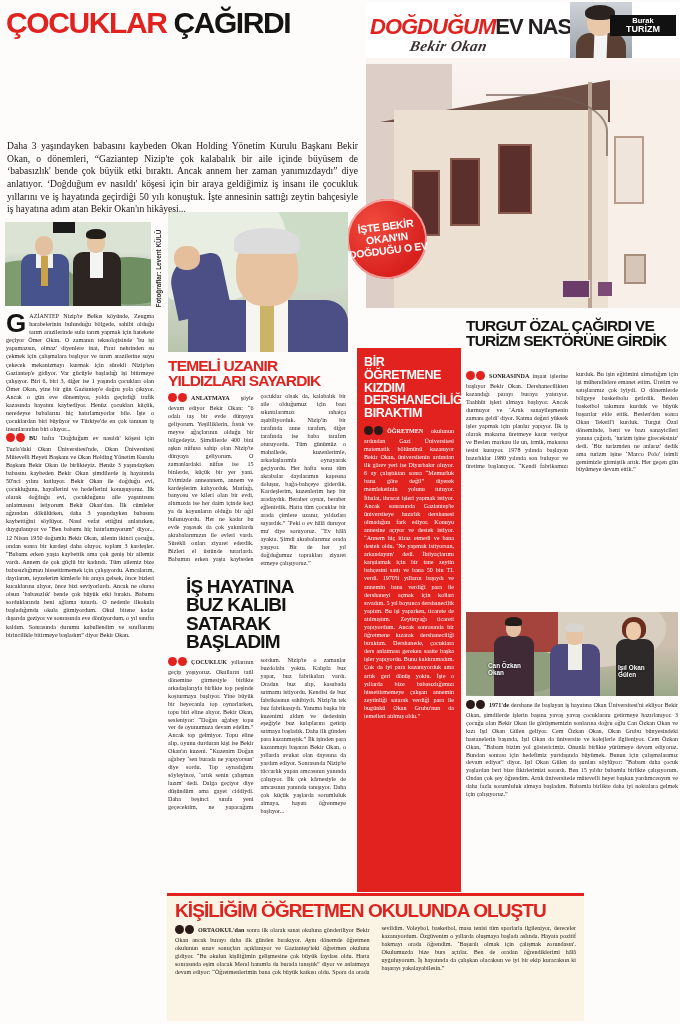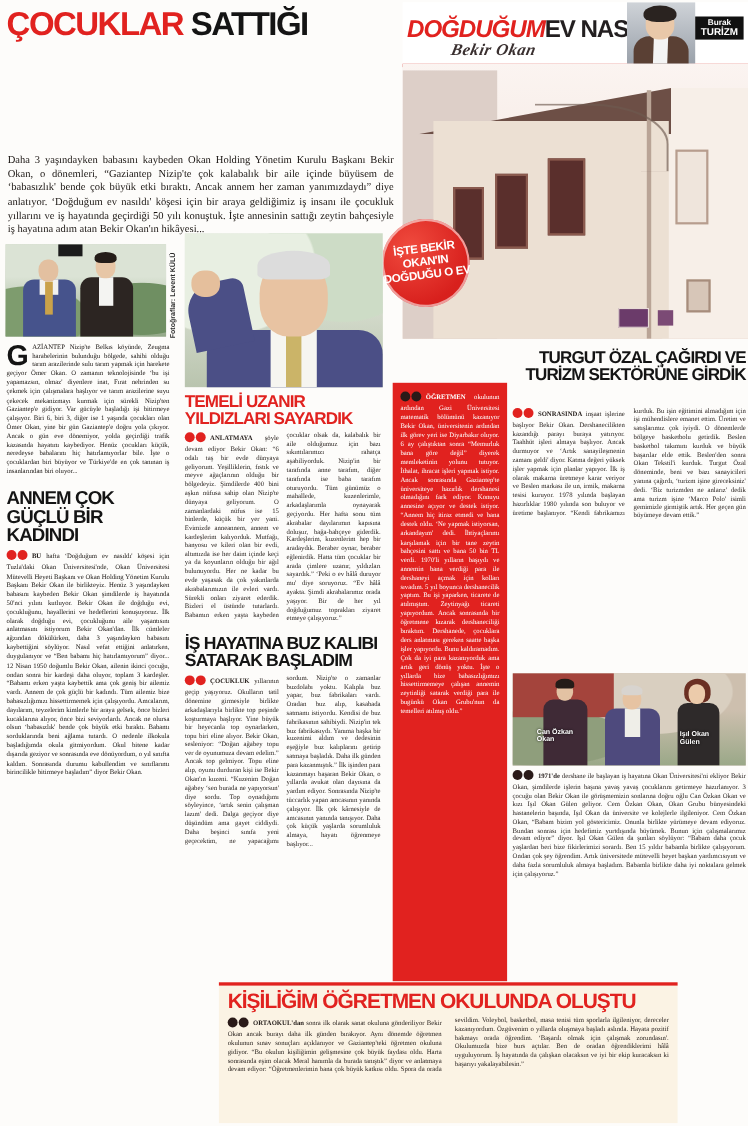--- a/index.html
+++ b/index.html
@@ -33,21 +33,21 @@
   .mh-photo{position:absolute;right:48px;top:0;width:62px;height:56px;
     background:
       radial-gradient(circle at 50% 30%, #e7c6a8 0 22%, transparent 23%),
       linear-gradient(#cfd3d8,#9aa1aa);
     overflow:hidden;}
   .mh-photo .head{position:absolute;left:17px;top:6px;width:26px;height:28px;border-radius:45%;
     background:#e9c8a9;}
   .mh-photo .hair{position:absolute;left:15px;top:3px;width:30px;height:15px;border-radius:50% 50% 40% 40%;background:#2a2320;}
   .mh-photo .body{position:absolute;left:6px;top:31px;width:50px;height:28px;border-radius:14px 14px 0 0;background:#5a4034;}
   .mh-photo .shirt{position:absolute;left:24px;top:31px;width:13px;height:26px;background:#f4f4f4;transform:rotate(2deg);}
-  .mh-badge{position:absolute;right:4px;top:13px;width:42px;padding:2px 1px;background:#111;
+  .mh-badge{position:absolute;right:4px;top:13px;width:42px;padding:2px 12px;background:#111;
     text-align:center;font-family:"Liberation Sans",sans-serif;line-height:1.05;}
   .mh-badge b{display:block;color:#fff;font-size:7.5px;}
   .mh-badge span{display:block;color:#fff;font-size:9px;font-weight:bold;}
 
   
   .headline{position:absolute;left:6px;top:8px;width:352px;
     font-family:"Liberation Sans",sans-serif;font-weight:bold;
     font-size:30px;line-height:0.98;letter-spacing:-1.4px;}
   .headline div{white-space:nowrap;}
 
@@ -156,39 +156,39 @@
   .c1{position:absolute;left:6px;top:312px;width:148px;}
   .c1 .intro{font-size:6.1px;line-height:1.33;text-align:justify;}
   .c1 .dropcap{float:left;font-family:"Liberation Sans",sans-serif;font-weight:bold;
     font-size:26px;line-height:20px;margin:1px 3px 0 0;color:#141414;}
   .c1 h2{margin:12px 0 5px;font-size:17px;color:#141414;}
   .c1 .b2{font-size:6.1px;line-height:1.33;text-align:justify;}
 
   
   .c2{position:absolute;left:168px;top:358px;width:178px;}
   .c2 h2{margin:0 0 5px;font-size:15.5px;color:#e1221f;}
-  .c2 h3{margin:10px 0 5px;font-size:16px;color:#141414;}
+  .c2 h3{margin:10px 18px 5px;font-size:19px;color:#141414;}
   .c2 .two{column-count:2;column-gap:7px;}
 
   
   .redbox{position:absolute;left:357px;top:348px;width:104px;height:544px;
     background:#e1221f;color:#fff;padding:8px 7px;box-sizing:border-box;}
   .redbox h2{margin:0 0 6px;font-family:"Liberation Sans",sans-serif;font-weight:bold;
     font-size:12.5px;line-height:1.02;letter-spacing:-0.4px;color:#fff;}
   .redbox .t{font-size:6.1px;line-height:1.33;text-align:justify;color:#fff;}
 
   
   .c3{position:absolute;left:466px;top:318px;width:212px;}
-  .c3 h2{margin:0 0 23px;font-size:15.5px;color:#141414;text-align:right;}
+  .c3 h2{margin:0 0 23px;font-size:15.5px;color:#141414;}
   .c3 .two{column-count:2;column-gap:8px;}
   .c3-2{position:absolute;left:466px;top:700px;width:212px;}
 
   
   .bottom{position:absolute;left:167px;top:893px;width:417px;height:128px;
-    background:#fbf3e4;border-top:3px solid #e1221f;padding:5px 8px 6px;box-sizing:border-box;margin-left:32px;}
+    background:#fbf3e4;border-top:3px solid #e1221f;padding:5px 8px 6px;box-sizing:border-box;}
   .bottom h2{margin:0 0 5px;font-family:"Liberation Sans",sans-serif;font-weight:bold;
     font-size:19px;line-height:1;letter-spacing:-0.9px;color:#e1221f;}
   .bottom .two{column-count:2;column-gap:12px;}
 </style>
 </head>
 <body>
 
 <div class="page">
 
   <div class="masthead">
@@ -202,21 +202,21 @@
       <div class="head"></div>
         <div class="hair"></div>
     </div>
     <div class="mh-badge">
       <b>Burak</b>
       <span>TURİZM</span>
     </div>
   </div>
 
   <div class="headline">
-    <div><span class="red">ÇOCUKLAR</span> <span class="blk">SATTIĞI</span></div>
+    <div><span class="red">ÇOCUKLAR</span> <span class="blk">ÇAĞIRDI</span></div>
   </div>
 
   <div class="lede">Daha 3 yaşındayken babasını kaybeden Okan Holding Yönetim Kurulu Başkanı Bekir Okan, o dönemleri, “Gaziantep Nizip'te çok kalabalık bir aile içinde büyüsem de ‘babasızlık' bende çok büyük etki bıraktı. Ancak annem her zaman yanımızdaydı” diye anlatıyor. ‘Doğduğum ev nasıldı' köşesi için bir araya geldiğimiz iş insanı ile çocukluk yıllarını ve iş hayatında geçirdiği 50 yılı konuştuk. İşte annesinin sattığı zeytin bahçesiyle iş hayatına adım atan Bekir Okan'ın hikâyesi...</div>
 
   <div class="ph photo-house">
     <div class="sky"></div>
     <div class="bldg-l"></div>
     <div class="wall2"></div>
     <div class="roof"></div>
     <div class="wall"></div>
@@ -259,41 +259,41 @@
     <div class="arm"></div>
       <div class="hand"></div>
     <div class="face"></div>
       <div class="hair"></div>
   </div>
 
   <div class="c1">
     <div class="intro">
       <span class="dropcap">G</span><span>AZİANTEP Nizip'te Belkıs köyünde, Zeugma harabelerinin bulunduğu bölgede, sahibi olduğu tarım arazilerinde sulu tarım yapmak için harekete geçiyor Ömer Okan. O zamanın teknolojisinde ‘bu işi yapamazsın, olmaz' diyenlere inat, Fırat nehrinden su çekmek için çalışmalara başlıyor ve tarım arazilerine suyu çekecek mekanizmayı kurmak için sürekli Nizip'ten Gaziantep'e gidiyor. Var gücüyle başladığı işi bitirmeye çalışıyor. Biri 6, biri 3, diğer ise 1 yaşında çocukları olan Ömer Okan, yine bir gün Gaziantep'e doğru yola çıkıyor. Ancak o gün eve dönemiyor, yolda geçirdiği trafik kazasında hayatını kaybediyor. Henüz çocukları küçük, neredeyse babalarını hiç hatırlamıyorlar bile. İşte o çocuklardan biri büyüyor ve Türkiye'de en çok tanınan iş insanlarından biri oluyor...</span>
     </div>
-    <h2 class="col-head">ANNEM ÇOK GÜÇLÜ BİR KADINDI</h2>
     <div class="b2">
       <span class="bul"><i></i><i></i></span><b class="lead">BU</b>
       <span>hafta ‘Doğduğum ev nasıldı' köşesi için Tuzla'daki Okan Üniversitesi'nde, Okan Üniversitesi Mütevelli Heyeti Başkanı ve Okan Holding Yönetim Kurulu Başkanı Bekir Okan ile birlikteyiz. Henüz 3 yaşındayken babasını kaybeden Bekir Okan şimdilerde iş hayatında 50'nci yılını kutluyor. Bekir Okan ile doğduğu evi, çocukluğunu, hayallerini ve hedeflerini konuşuyoruz. İlk olarak doğduğu evi, çocukluğunu aile yaşantısını anlatmasını istiyorum Bekir Okan'dan. İlk cümleler ağzından dökülürken, daha 3 yaşındayken babasını kaybettiğini söylüyor. Nasıl vefat ettiğini anlatırken, duygulanıyor ve “Ben babamı hiç hatırlamıyorum” diyor... 12 Nisan 1950 doğumlu Bekir Okan, ailenin ikinci çocuğu, ondan sonra bir kardeşi daha oluyor, toplam 3 kardeşler. “Babamı erken yaşta kaybettik ama çok geniş bir ailemiz vardı. Annem de çok güçlü bir kadındı. Tüm ailemiz bize babasızlığımızı hissettirmemek için çalışıyordu. Amcalarım, dayılarım, teyzelerim kimlerle bir araya gelsek, önce bizleri kucaklarına alıyor, önce bizi seviyorlardı. Ancak ne olursa olsun ‘babasızlık' bende çok büyük etki bıraktı. Babamı sorduklarında beni ağlama tutardı. O nedenle ilkokula başladığımda okula gitmiyordum. Okul bitene kadar dışarıda geziyor ve sonrasında eve dönüyordum, o yıl sınıfta kaldım. Sonrasında durumu kabullendim ve sınıflarımı birincilikle bitirmeye başladım” diyor Bekir Okan.</span>
     </div>
   </div>
 
   <div class="c2">
     <h2 class="col-head">TEMELİ UZANIR YILDIZLARI SAYARDIK</h2>
     <div class="two body-txt">
       <span class="bul"><i></i><i></i></span><b class="lead">ANLATMAYA</b>
       <span>şöyle devam ediyor Bekir Okan: “6 odalı taş bir evde dünyaya geliyorum. Yeşilliklerin, fıstık ve meyve ağaçlarının olduğu bir bölgedeyiz. Şimdilerde 400 bini aşkın nüfusa sahip olan Nizip'te dünyaya geliyorum. O zamanlardaki nüfus ise 15 binlerde, küçük bir yer yani. Evimizde anneannem, annem ve kardeşlerim kalıyorduk. Mutfağı, banyosu ve kileri olan bir evdi, altımızda ise her daim içinde keçi ya da koyunların olduğu bir ağıl bulunuyordu. Her ne kadar bu evde yaşasak da çok yakınlarda akrabalarımızın ile evleri vardı. Sürekli onları ziyaret ederdik. Bizleri el üstünde tutarlardı. Babamın erken yaşta kaybeden çocuklar olsak da, kalabalık bir aile olduğumuz için bazı sıkıntılarımızı rahatça aşabiliyorduk. Nizip'in bir tarafında anne tarafım, diğer tarafında ise baba tarafım oturuyordu. Tüm günümüz o mahallede, kuzenlerimle, arkadaşlarımla oynayarak geçiyordu. Her hafta sonu tüm akrabalar dayılarımın kapısına doluşur, bağa-bahçeye giderdik. Kardeşlerim, kuzenlerim hep bir aradaydık. Beraber oynar, beraber eğlenirdik. Hatta tüm çocuklar bir arada çimlere uzanır, yıldızları sayardık.” ‘Peki o ev hâlâ duruyor mu' diye soruyoruz. “Ev hâlâ ayakta. Şimdi akrabalarımız orada yaşıyor. Bir de her yıl doğduğumuz toprakları ziyaret etmeye çalışıyoruz.”</span>
     </div>
     <h3 class="col-head">İŞ HAYATINA BUZ KALIBI SATARAK BAŞLADIM</h3>
     <div class="two body-txt">
       <span class="bul"><i></i><i></i></span><b class="lead">ÇOCUKLUK</b>
       <span>yıllarının geçip yaşıyoruz. Okulların tatil dönemine girmesiyle birlikte arkadaşlarıyla birlikte top peşinde koşturmaya başlıyor. Yine büyük bir heyecanla top oynarlarken, topu biri eline alıyor. Bekir Okan, sesleniyor: “Doğan ağabey topu ver de oyunumuza devam edelim.” Ancak top gelmiyor. Topu eline alıp, oyunu durduran kişi ise Bekir Okan'ın kuzeni. “Kuzenim Doğan ağabey ‘sen burada ne yapıyorsun' diye sordu. Top oynadığımı söyleyince, ‘artık senin çalışman lazım' dedi. Dalga geçiyor diye düşündüm ama gayet ciddiydi. Daha beşinci sınıfa yeni geçecektim, ne yapacağımı sordum. Nizip'te o zamanlar buzdolabı yoktu. Kalıpla buz yapar, buz fabrikaları vardı. Oradan buz alıp, kasabada satmamı istiyordu. Kendisi de buz fabrikasının sahibiydi. Nizip'in tek buz fabrikasıydı. Yanıma başka bir kuzenimi aldım ve dedesinin eşeğiyle buz kalıplarını getirip satmaya başladık. Daha ilk günden para kazanmıştık.” İlk işinden para kazanmayı başaran Bekir Okan, o yıllarda avukat olan dayısına da yardım ediyor. Sonrasında Nizip'te tüccarlık yapan amcasının yanında çalışıyor. İlk çek kârnesiyle de amcasının yanında tanışıyor. Daha çok küçük yaşlarda sorumluluk almaya, hayatı öğrenmeye başlıyor...</span>
     </div>
   </div>
 
   <div class="redbox">
+    <h2>BİR ÖĞRETMENE KIZDIM DERSHANECİLİĞİ BIRAKTIM</h2>
     <div class="t">
       <span class="bul dk"><i></i><i></i></span><b class="lead">ÖĞRETMEN</b>
       <span>okulunun ardından Gazi Üniversitesi matematik bölümünü kazanıyor Bekir Okan, üniversitenin ardından ilk görev yeri ise Diyarbakır oluyor. 6 ay çalıştıktan sonra “Memurluk bana göre değil” diyerek memleketinin yolunu tutuyor. İthalat, ihracat işleri yapmak istiyor. Ancak sonrasında Gaziantep'te üniversiteye hazırlık dershanesi olmadığını fark ediyor. Konuyu annesine açıyor ve destek istiyor. “Annem hiç itiraz etmedi ve bana destek oldu. ‘Ne yapmak istiyorsan, arkandayım' dedi. İhtiyaçlarımı karşılamak için bir tane zeytin bahçesini sattı ve bana 50 bin TL verdi. 1970'li yılların başıydı ve annemin bana verdiği para ile dershaneyi açmak için kolları sıvadım. 5 yıl boyunca dershanecilik yaptım. Bu işi yaparken, ticarete de atılmıştım. Zeytinyağı ticareti yapıyordum. Ancak sonrasında bir öğretmene kızarak dershaneciliği bıraktım. Dershanede, çocuklara ders anlatması gereken saatte başka işler yapıyordu. Bunu kaldıramadım. Çok da iyi para kazanıyorduk ama artık geri dönüş yoktu. İşte o yıllarda bize babasızlığımızı hissettirmemeye çalışan annemin zeytinliği satarak verdiği para ile bugünkü Okan Grubu'nun da temelleri atılmış oldu.”</span>
     </div>
   </div>
 
   <div class="c3">
     <h2 class="col-head">TURGUT ÖZAL ÇAĞIRDI VE TURİZM SEKTÖRÜNE GİRDİK</h2>
     <div class="two body-txt">
       <span class="bul"><i></i><i></i></span><b class="lead">SONRASINDA</b>

